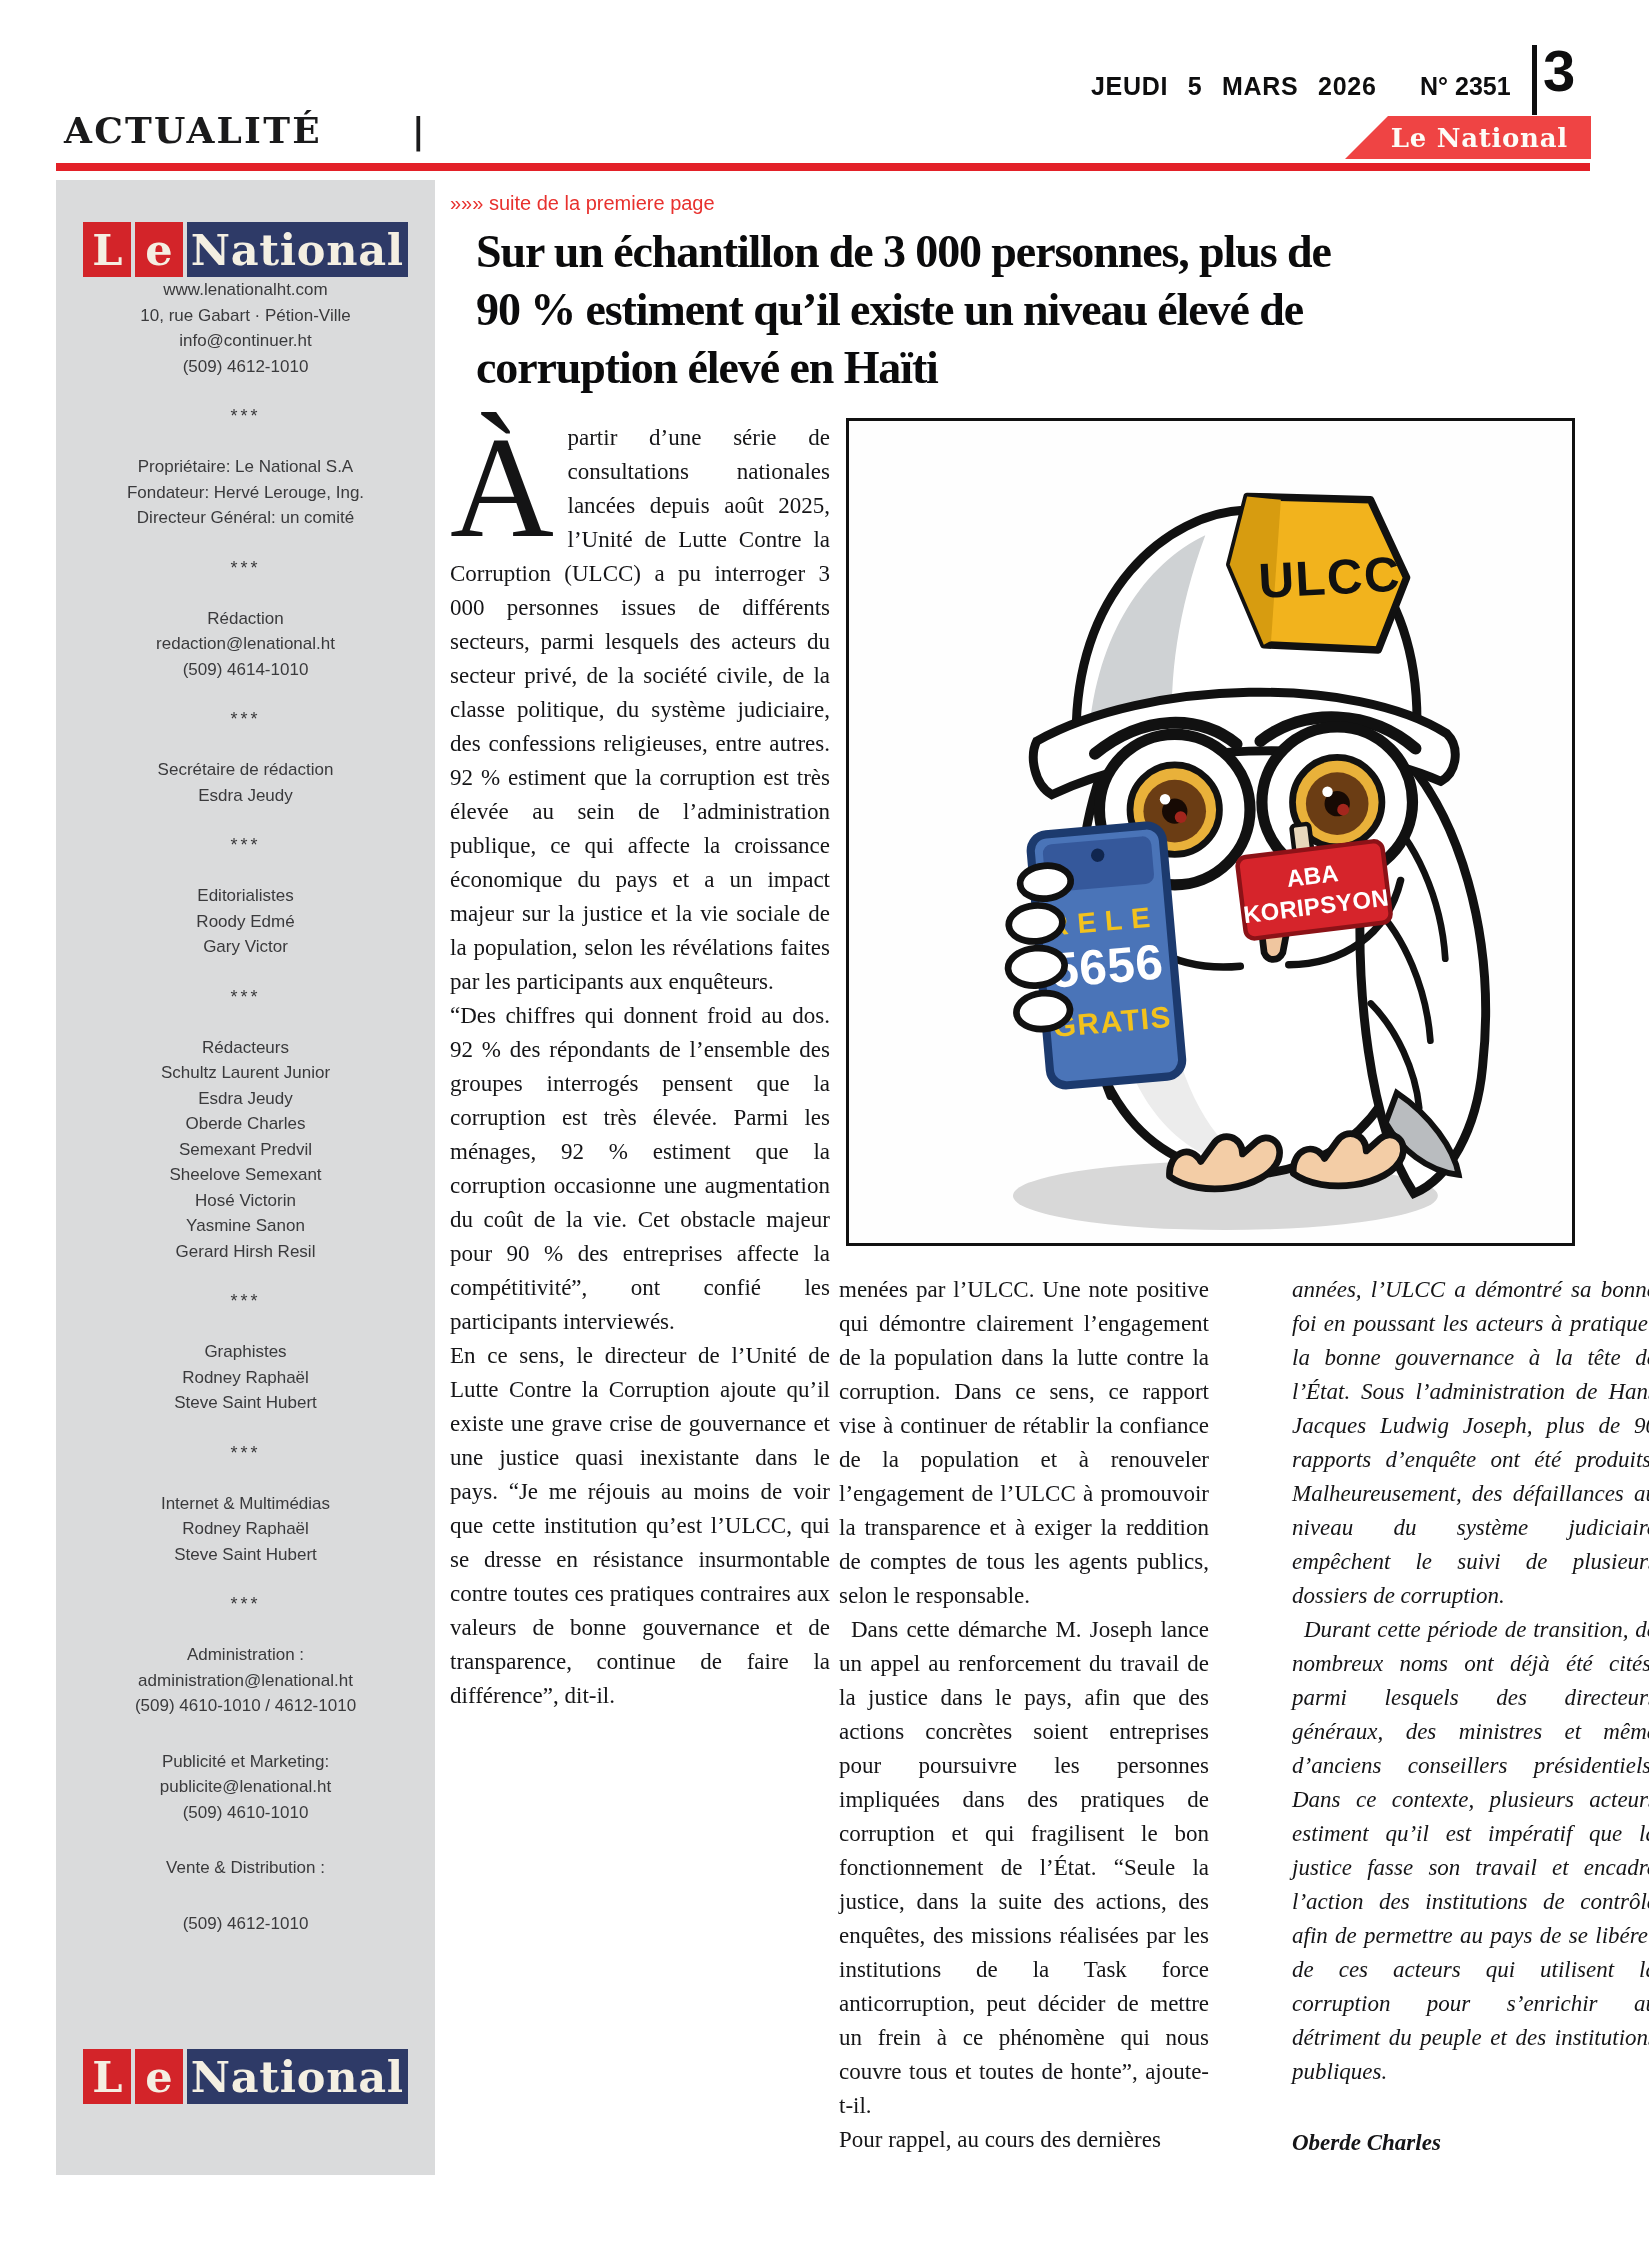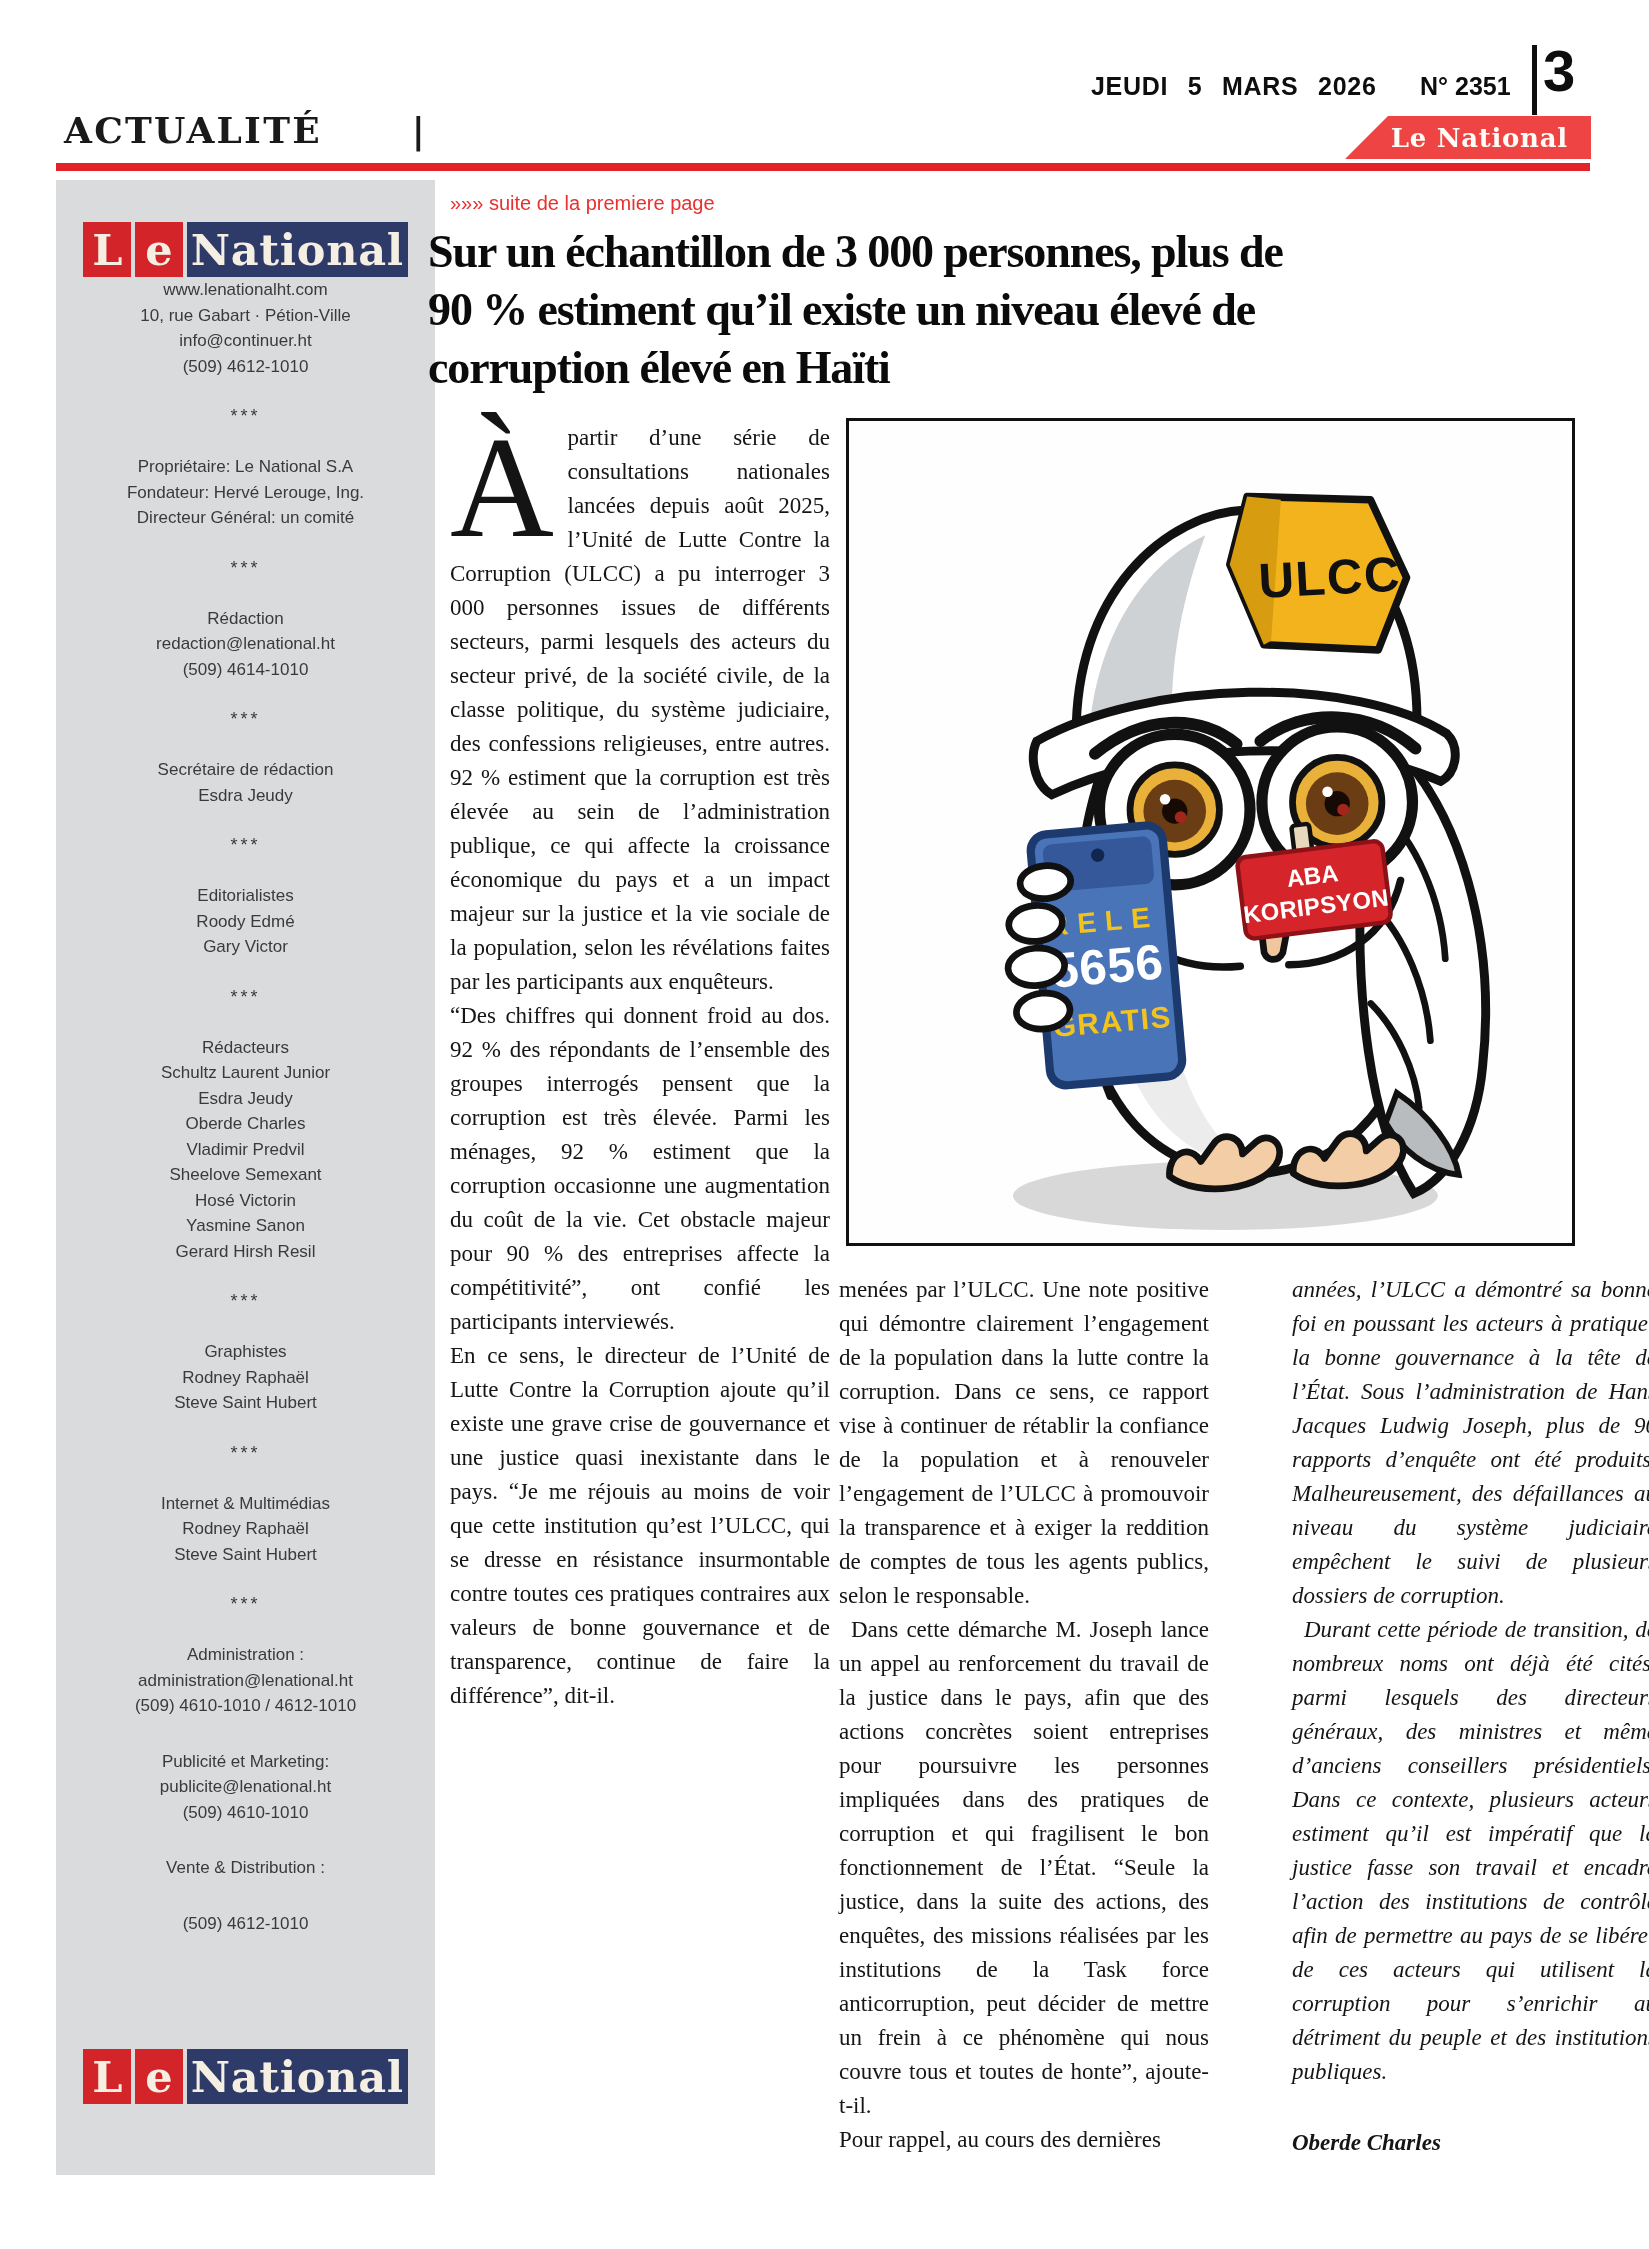--- a/index.html
+++ b/index.html
@@ -34,21 +34,21 @@
   .ln-logo .navy{background:#2e3a67;padding:0 4px;font-size:43px;letter-spacing:0.7px;}
   .sb-contact{}
   .sb-block{font-size:17px;line-height:25.5px;}
   .sb-sep{margin:27px 0;font-size:18px;letter-spacing:3px;color:#3a3a3c;}
   .sb-gap{margin-top:30px;}
   .sb-logo-bottom{position:absolute;left:0;right:0;top:1869px;display:flex;justify-content:center;}
 
   
   .kicker{position:absolute;left:450px;top:192px;color:#e8312e;
           font-family:"Liberation Sans",sans-serif;font-size:20px;}
-  .headline{position:absolute;left:428px;top:223px;width:1147px;
+  .headline{position:absolute;left:476px;top:223px;width:1147px;
             font-family:"Liberation Serif",serif;font-weight:bold;font-size:46px;
             line-height:58px;letter-spacing:-1.1px;color:#0b0b0c;}
   .col{position:absolute;text-align:justify;font-family:"Liberation Serif",serif;
        font-size:23px;line-height:34px;color:#151517;hyphens:auto;}
   .col p{margin:0;}
   .col p.indent{text-indent:12px;}
   #col1{left:450px;top:421px;width:380px;}
   #col2{left:839px;top:1273px;width:370px;}
   #col3{left:1292px;top:1273px;width:365px;font-style:italic;}
   .dropcap{float:left;font-size:144px;line-height:0.72;padding:15px 13.5px 4.5px 0;
@@ -114,21 +114,21 @@
           <div>Editorialistes</div>
           <div>Roody Edmé</div>
           <div>Gary Victor</div>
         </div>
       <div class="sb-sep">***</div>
       <div class="sb-block">
           <div>Rédacteurs</div>
           <div>Schultz Laurent Junior</div>
           <div>Esdra Jeudy</div>
           <div>Oberde Charles</div>
-          <div>Vladimir Predvil</div>
+          <div>Semexant Predvil</div>
           <div>Sheelove Semexant</div>
           <div>Hosé Victorin</div>
           <div>Yasmine Sanon</div>
           <div>Gerard Hirsh Resil</div>
         </div>
       <div class="sb-sep">***</div>
       <div class="sb-block">
           <div>Graphistes</div>
           <div>Rodney Raphaël</div>
           <div>Steve Saint Hubert</div>

